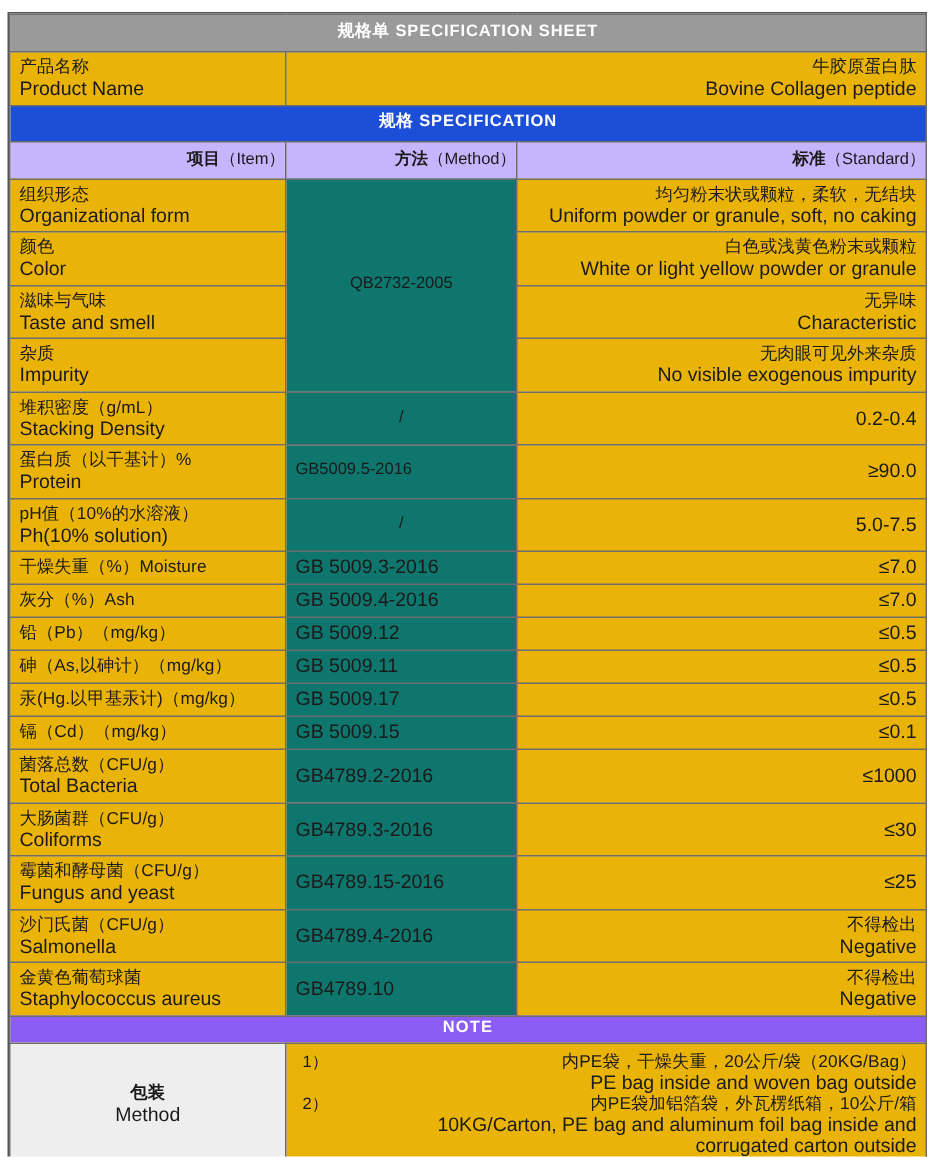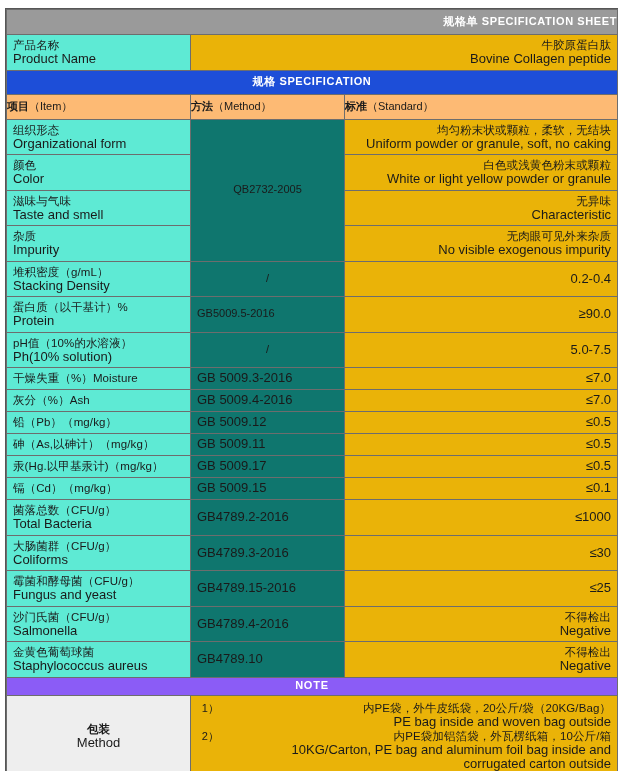--- a/index.html
+++ b/index.html
@@ -42,21 +42,21 @@
     letter-spacing: 0.1px;
   }
   .en {
     font-size: 13px;
     line-height: 13.5px;
   }
   
   .banner-main {
     background: #9a9a9a;
     color: #ffffff;
-    text-align: right;
+    text-align: center;
     font-weight: bold;
     font-size: 12.5px;
     letter-spacing: 0.6px;
     height: 24px;
   }
   .banner-spec {
     background: #1d4ed8;
     color: #ffffff;
     text-align: center;
     font-weight: bold;
@@ -68,32 +68,32 @@
     background: #8b5cf6;
     color: #ffffff;
     text-align: center;
     font-weight: bold;
     font-size: 11.5px;
     letter-spacing: 0.8px;
     height: 17px;
   }
   
   .colhead {
-    background: #fdba74;
-    text-align: left;
+    background: #c4b5fd;
+    text-align: right;
     font-weight: bold;
     height: 24px;
     font-size: 11.5px;
     margin-top: 12px;
   }
   .colhead .paren {
     font-weight: normal;
   }
   
-  .item-cell   { background: #5eead4; }
+  .item-cell   { background: #eab308; }
   .method-cell { background: #0f766e; }
   .std-cell    { background: #eab308; text-align: right; }
   .method-center { text-align: center; }
   .label-cell {
     background: #eeeeee;
     text-align: center;
     font-weight: bold;
     font-size: 11.5px;
   }
   .label-cell .en-inline {
@@ -436,21 +436,21 @@
         <div class="cell two-line">
           <div class="cn">包装</div>
           <div class="en en-inline">Method</div>
         </div>
       </td>
       <td colspan="2" class="std-cell">
         <div class="pkg-list">
           <div class="pkg-item">
             <div class="pkg-num cn">1）</div>
             <div class="pkg-body">
-              <div class="cn">内PE袋，外牛皮纸袋，20公斤/袋（20KG/Bag）</div>
+              <div class="cn">内PE袋，干燥失重，20公斤/袋（20KG/Bag）</div>
               <div class="en sub">PE bag inside and woven bag outside</div>
             </div>
           </div>
           <div class="pkg-item">
             <div class="pkg-num cn">2）</div>
             <div class="pkg-body">
               <div class="cn">内PE袋加铝箔袋，外瓦楞纸箱，10公斤/箱</div>
               <div class="en sub">10KG/Carton, PE bag  and  aluminum foil bag inside and  corrugated carton outside</div>
             </div>
           </div>

